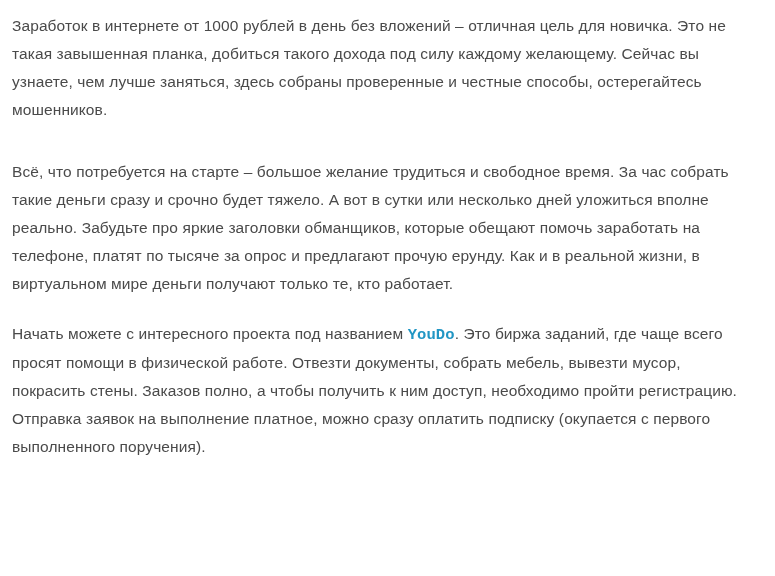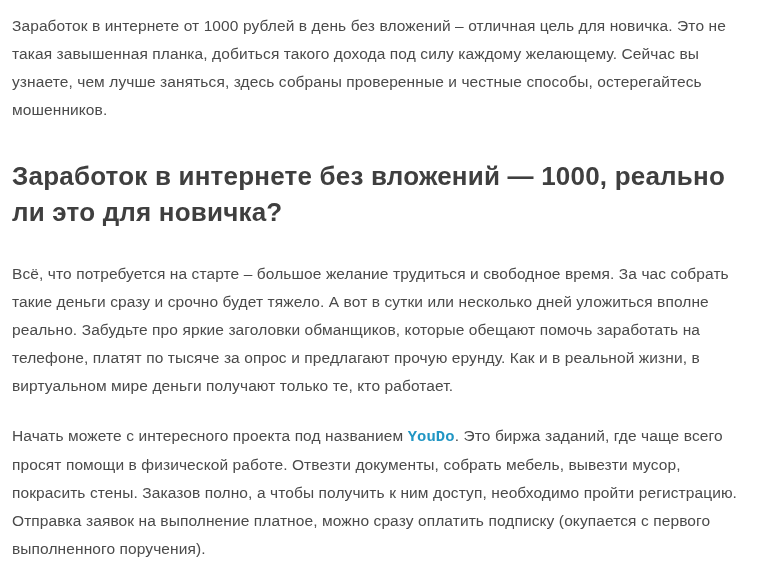--- a/index.html
+++ b/index.html
@@ -49,19 +49,18 @@
     margin-bottom: 0;
   }
 </style>
 </head>
 <body>
 
 <div class="article">
 
   <p class="intro">Заработок в интернете от 1000 рублей в день без вложений – отличная цель для новичка. Это не такая завышенная планка, добиться такого дохода под силу каждому желающему. Сейчас вы узнаете, чем лучше заняться, здесь собраны проверенные и честные способы, остерегайтесь мошенников.</p>
 
-  <h2>Заработок в интернете без вложений — 1000, реально ли это для новичка?</h2>
 
   <p>Всё, что потребуется на старте – большое желание трудиться и свободное время. За час собрать такие деньги сразу и срочно будет тяжело. А вот в сутки или несколько дней уложиться вполне реально. Забудьте про яркие заголовки обманщиков, которые обещают помочь заработать на телефоне, платят по тысяче за опрос и предлагают прочую ерунду. Как и в реальной жизни, в виртуальном мире деньги получают только те, кто работает.</p>
 
   <p class="para-last"><span>Начать можете с интересного проекта под названием </span><a class="inline-link" href="#">YouDo</a><span>. Это биржа заданий, где чаще всего просят помощи в физической работе. Отвезти документы, собрать мебель, вывезти мусор, покрасить стены. Заказов полно, а чтобы получить к ним доступ, необходимо пройти регистрацию. Отправка заявок на выполнение платное, можно сразу оплатить подписку (окупается с первого выполненного поручения).</span></p>
 
 </div>
 
 </body></html>

